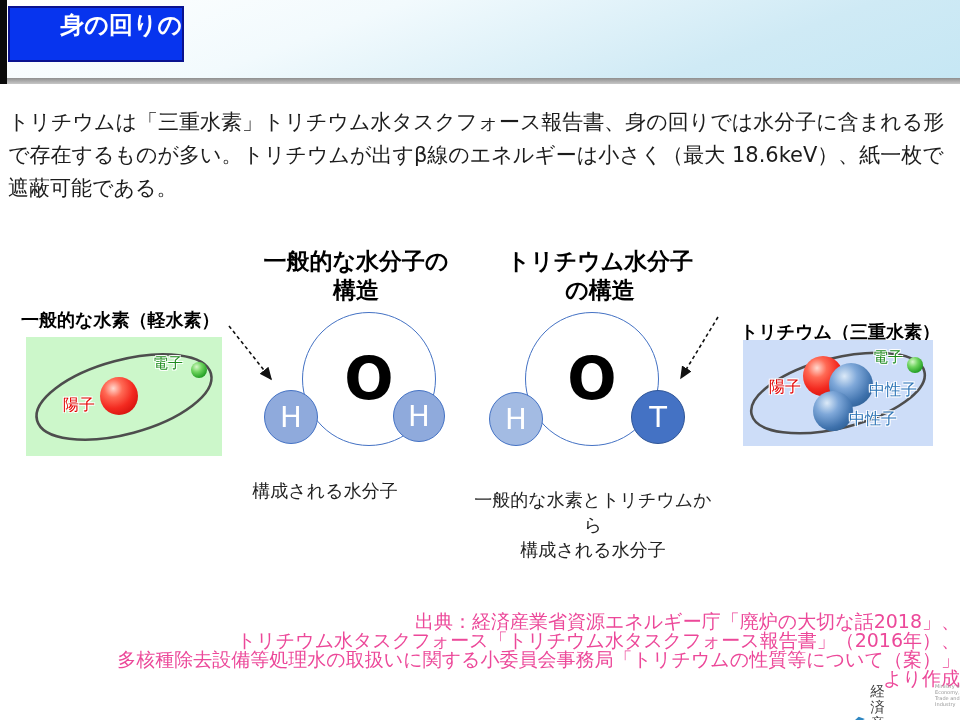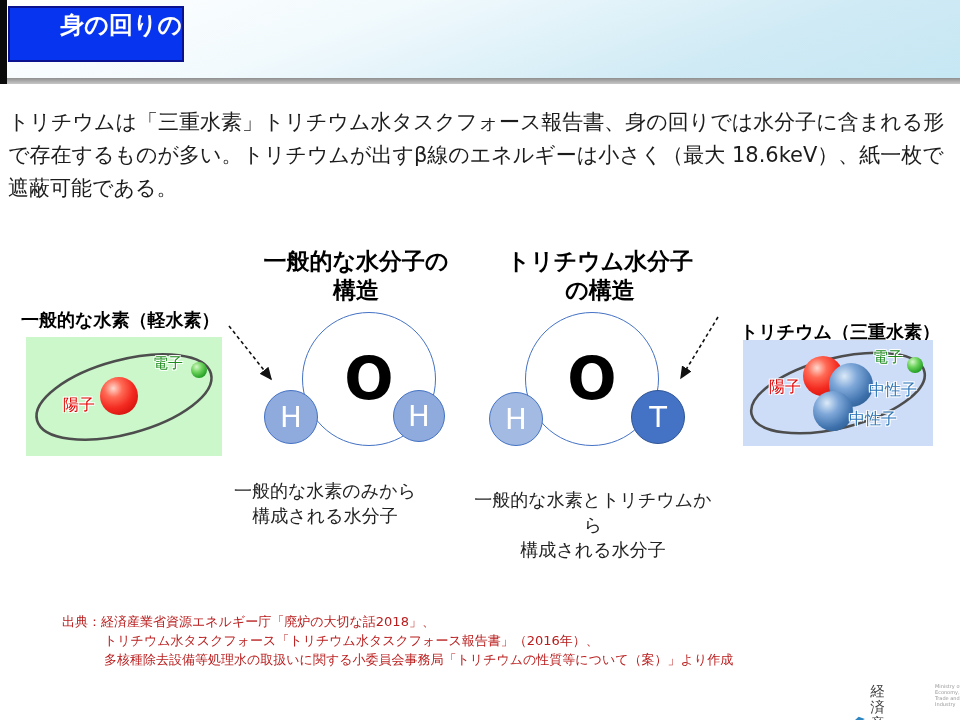--- a/index.html
+++ b/index.html
@@ -44,21 +44,21 @@
   .sphere-blue{background:radial-gradient(circle at 35% 30%,#dcEAf8 0%,#7fa8d9 30%,#3f72ad 65%,#1d4e7e 100%);}
   .sphere-green{background:radial-gradient(circle at 35% 30%,#d6f7c9 0%,#6ed45e 35%,#2aa52a 70%,#157a15 100%);}
   .particle-label{position:absolute;font-weight:normal;font-size:16px;white-space:nowrap;
     text-shadow:1px 1px 0 #fff,-1px -1px 0 #fff,1px -1px 0 #fff,-1px 1px 0 #fff;}
   .lbl-red{color:#e60000;}
   .lbl-green{color:#1f8c1f;font-size:15px;}
   .lbl-blue{color:#2e75b6;font-size:16px;}
   
   .arrows{position:absolute;left:0;top:0;width:960px;height:720px;pointer-events:none;}
   
-  .source{position:absolute;left:62px;top:612px;font-size:13px;line-height:19px;color:#b91c1c;}
+  .source{position:absolute;left:62px;top:612px;font-size:19px;line-height:19px;color:#ec4899;text-align:right;}
   .source .indent{margin-left:42px;}
   
   .logo{position:absolute;left:852px;top:683px;display:flex;align-items:center;gap:5px;}
   .logo-texts{display:flex;flex-direction:row;gap:40px;}
   .logo-name{font-family:"DejaVu Serif","Liberation Serif",serif;font-size:14.5px;color:#3d3d3d;letter-spacing:1px;line-height:16px;}
   .logo-sub{font-size:5px;color:#979797;line-height:6px;}
 </style>
 </head>
 <body>
 
@@ -85,21 +85,20 @@
   <div class="bigcircle" style="left:302px;top:312px;">
     <span class="o">O</span>
   </div>
   <div class="smallcircle fill-h" style="left:264px;top:390px;">
     <span>H</span>
   </div>
   <div class="smallcircle fill-h" style="left:393px;top:390px;width:52px;height:52px;">
     <span>H</span>
   </div>
   <div class="mol-caption" style="left:215px;top:478px;width:220px;">
-    <div>一般的な水素のみから</div>
     <div>構成される水分子</div>
   </div>
 
   <div class="bigcircle" style="left:525px;top:312px;">
     <span class="o">O</span>
   </div>
   <div class="smallcircle fill-h-light" style="left:489px;top:392px;">
     <span>H</span>
   </div>
   <div class="smallcircle fill-t" style="left:631px;top:390px;">

